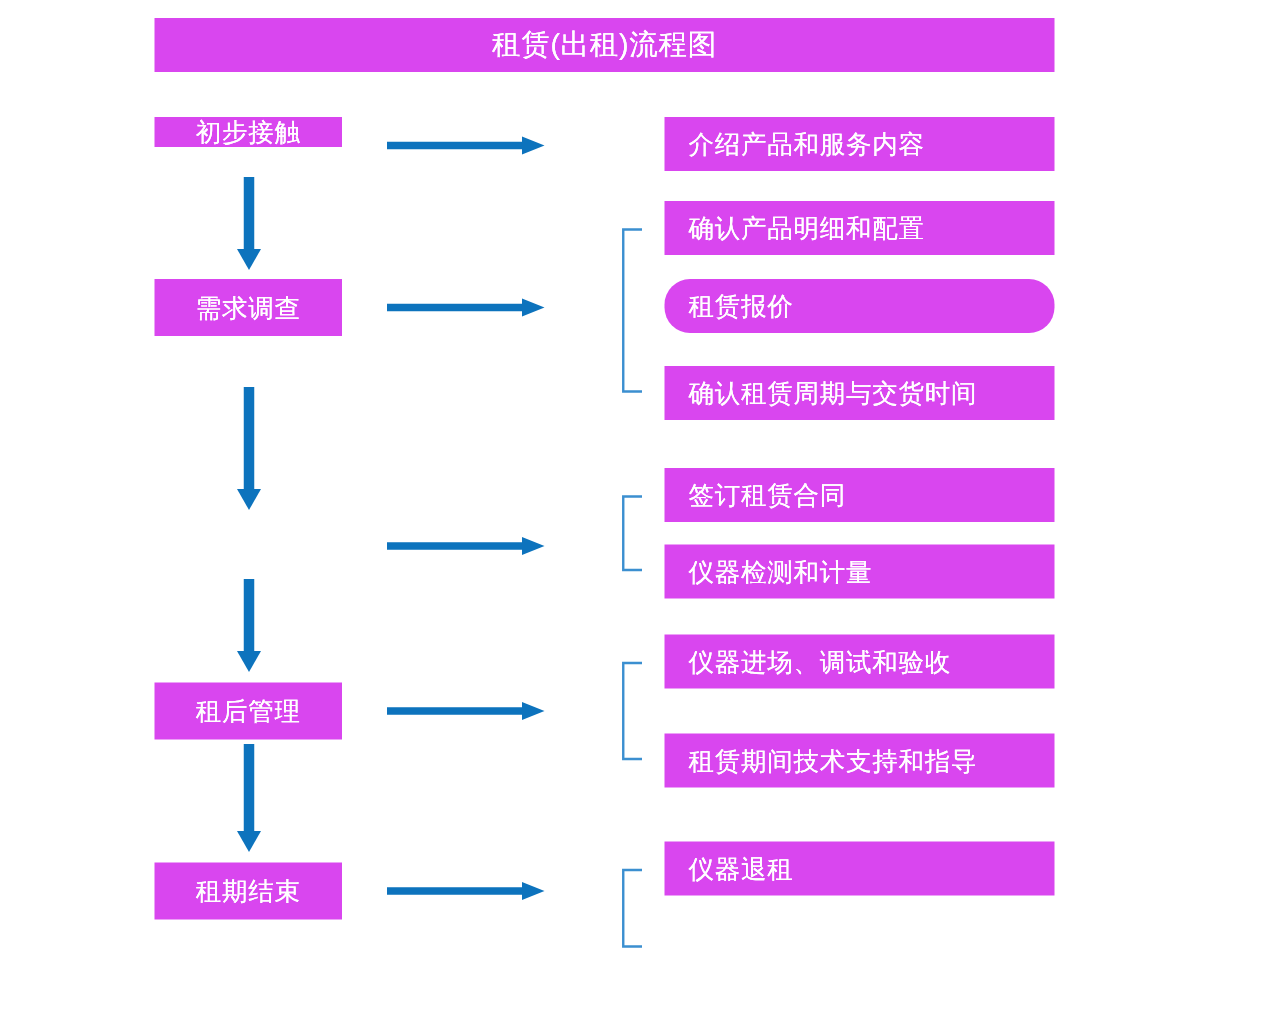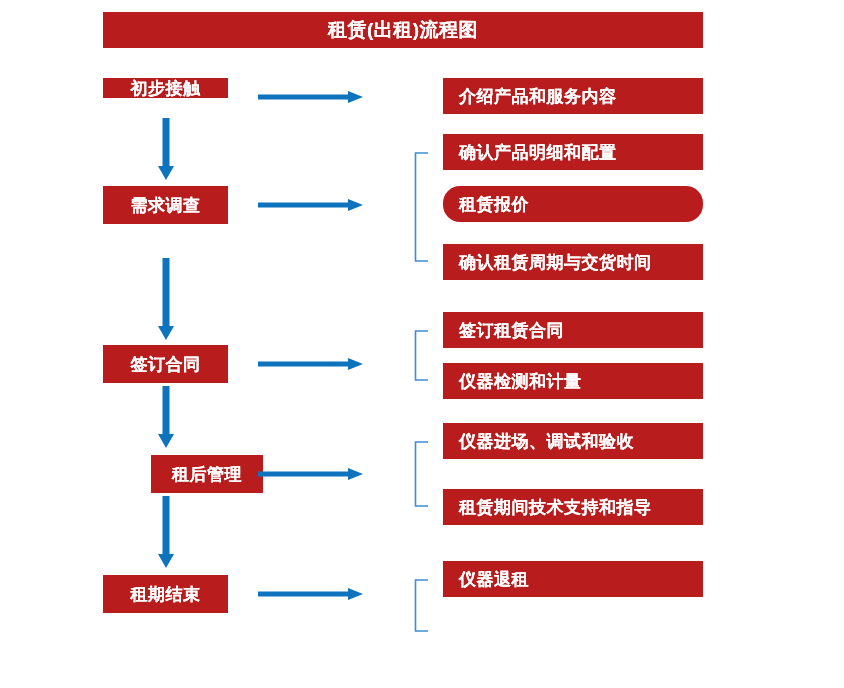--- a/index.html
+++ b/index.html
@@ -15,23 +15,23 @@
     overflow: hidden;
   }
   #canvas {
     position: absolute;
     left: 0; top: 0;
     width: 844px;
     height: 688px;
   }
   .box {
     position: absolute;
-    background: #b91c1c;
+    background: #d946ef;
     color: #ffffff;
-    font-weight: bold;
+    font-weight: normal;
     display: flex;
     align-items: center;
     box-sizing: border-box;
     letter-spacing: 0.5px;
     text-shadow: 0 0 0 #fff;
   }
   .title-box {
     justify-content: center;
     font-size: 19px;
   }
@@ -57,22 +57,21 @@
   }
   svg { display: block; overflow: visible; }
 </style>
 </head>
 <body>
 
 <div id="canvas">
     <div class="box title-box" style="left: 103px; top: 12px; width: 600px; height: 36px;">租赁(出租)流程图</div>
     <div class="box stage-box" style="left: 103px; top: 78px; width: 125px; height: 20px;">初步接触</div>
     <div class="box stage-box" style="left: 103px; top: 186px; width: 125px; height: 38px;">需求调查</div>
-    <div class="box stage-box" style="left: 103px; top: 345px; width: 125px; height: 38px;">签订合同</div>
-    <div class="box stage-box" style="left: 103px; top: 455px; width: 112px; height: 38px; margin-left: 48px;">租后管理</div>
+    <div class="box stage-box" style="left: 103px; top: 455px; width: 125px; height: 38px;">租后管理</div>
     <div class="box stage-box" style="left: 103px; top: 575px; width: 125px; height: 38px;">租期结束</div>
     <div class="box detail-box" style="left: 443px; top: 78px; width: 260px; height: 36px;">介绍产品和服务内容</div>
     <div class="box detail-box" style="left: 443px; top: 134px; width: 260px; height: 36px;">确认产品明细和配置</div>
     <div class="box detail-box" style="left: 443px; top: 186px; width: 260px; height: 36px; border-radius: 17px;">租赁报价</div>
     <div class="box detail-box" style="left: 443px; top: 244px; width: 260px; height: 36px;">确认租赁周期与交货时间</div>
     <div class="box detail-box" style="left: 443px; top: 312px; width: 260px; height: 36px;">签订租赁合同</div>
     <div class="box detail-box" style="left: 443px; top: 363px; width: 260px; height: 36px;">仪器检测和计量</div>
     <div class="box detail-box" style="left: 443px; top: 423px; width: 260px; height: 36px;">仪器进场、调试和验收</div>
     <div class="box detail-box" style="left: 443px; top: 489px; width: 260px; height: 36px;">租赁期间技术支持和指导</div>
     <div class="box detail-box" style="left: 443px; top: 561px; width: 260px; height: 36px;">仪器退租</div>

